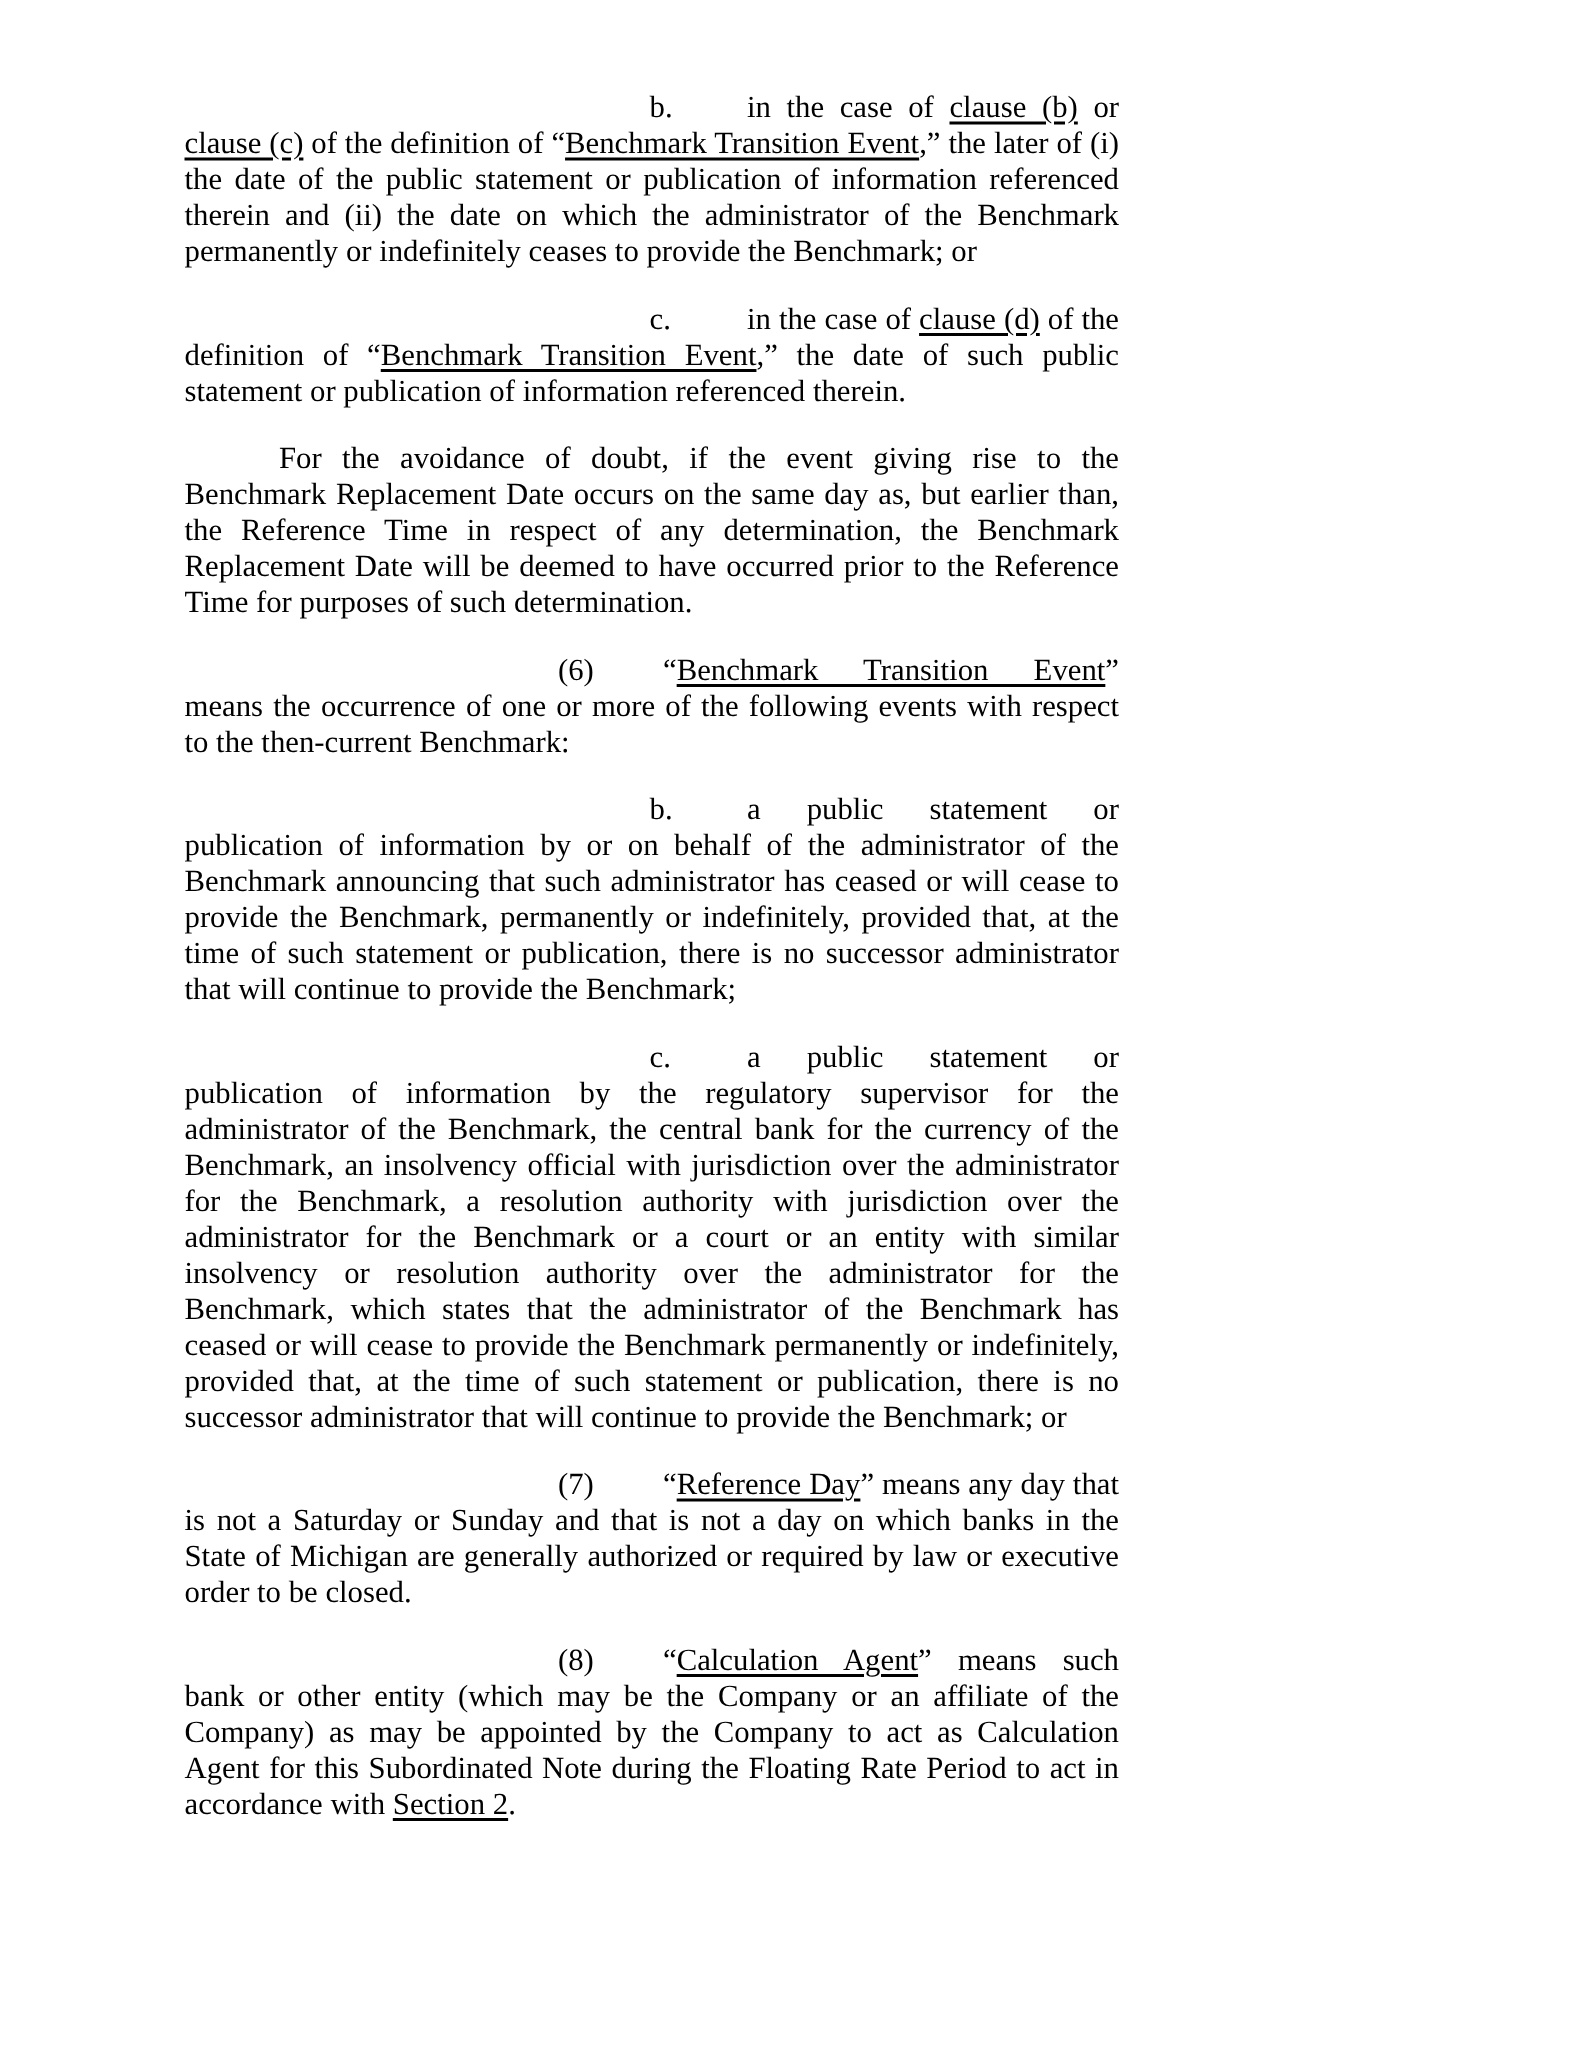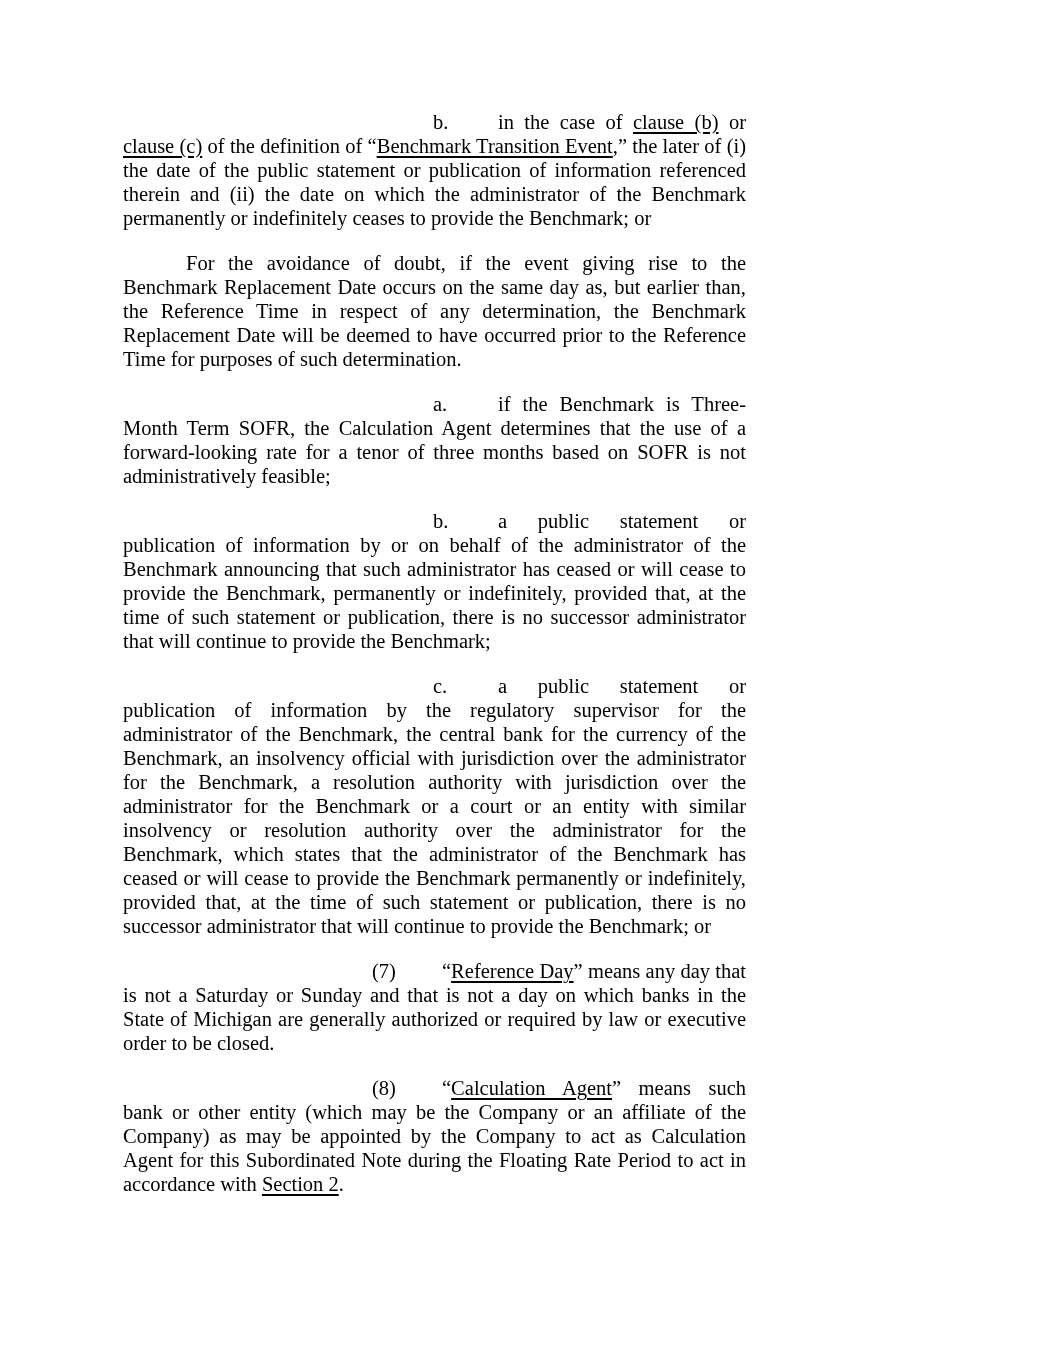--- a/index.html
+++ b/index.html
@@ -5,21 +5,21 @@
   html, body {
     margin: 0;
     padding: 0;
     background: #ffffff;
   }
   .page {
     position: relative;
     width: 870px;
     height: 1365px;
     box-sizing: border-box;
-    padding: 110px 124px 40px 123px;
+    padding: 60px 124px 40px 123px;
     background: #ffffff;
     overflow: hidden;
     font-family: "Liberation Serif", serif;
     color: #000000;
   }
   p.para {
     margin: 0 0 21px 0;
     font-size: 20.5px;
     line-height: 24px;
     text-align: justify;
@@ -34,19 +34,20 @@
   }
   .plabel-letter { width: 65px; }
   .plabel-number { width: 70px; }
   .u { text-decoration: underline; text-underline-offset: 3px; }
 </style>
 </head>
 <body>
 
 <div class="page">
     <p class="para para-letter"><span class="plabel plabel-letter">b.</span><span>in the case of </span><span class="u">clause (b)</span><span> or </span><span class="u">clause (c)</span><span> of the definition of “</span><span class="u">Benchmark Transition Event</span><span>,” the later of (i) the date of the public statement or publication of information referenced therein and (ii) the date on which the administrator of the Benchmark permanently or indefinitely ceases to provide the Benchmark; or</span></p>
+    <p class="para para-letter"><span class="plabel plabel-letter">c.</span><span>in the case of </span><span class="u">clause (d)</span><span> of the definition of “</span><span class="u">Benchmark Transition Event</span><span>,” the date of such public statement or publication of information referenced therein.</span></p>
     <p class="para para-body"><span>For the avoidance of doubt, if the event giving rise to the Benchmark Replacement Date occurs on the same day as, but earlier than, the Reference Time in respect of any determination, the Benchmark Replacement Date will be deemed to have occurred prior to the Reference Time for purposes of such determination.</span></p>
-    <p class="para para-letter"><span class="plabel plabel-letter">a.</span><span>if the Benchmark is Three-Month Term SOFR, the Calculation Agent determines that the use of a forward-looking rate for a tenor of three months based on SOFR is not administratively feasible;</span></p>
+    <p class="para para-number"><span class="plabel plabel-number">(6)</span><span>“</span><span class="u">Benchmark Transition Event</span><span>” means the occurrence of one or more of the following events with respect to the then-current Benchmark:</span></p>
     <p class="para para-letter"><span class="plabel plabel-letter">b.</span><span>a public statement or publication of information by or on behalf of the administrator of the Benchmark announcing that such administrator has ceased or will cease to provide the Benchmark, permanently or indefinitely, provided that, at the time of such statement or publication, there is no successor administrator that will continue to provide the Benchmark;</span></p>
     <p class="para para-letter"><span class="plabel plabel-letter">c.</span><span>a public statement or publication of information by the regulatory supervisor for the administrator of the Benchmark, the central bank for the currency of the Benchmark, an insolvency official with jurisdiction over the administrator for the Benchmark, a resolution authority with jurisdiction over the administrator for the Benchmark or a court or an entity with similar insolvency or resolution authority over the administrator for the Benchmark, which states that the administrator of the Benchmark has ceased or will cease to provide the Benchmark permanently or indefinitely, provided that, at the time of such statement or publication, there is no successor administrator that will continue to provide the Benchmark; or</span></p>
     <p class="para para-number"><span class="plabel plabel-number">(7)</span><span>“</span><span class="u">Reference Day</span><span>” means any day that is not a Saturday or Sunday and that is not a day on which banks in the State of Michigan are generally authorized or required by law or executive order to be closed.</span></p>
     <p class="para para-number"><span class="plabel plabel-number">(8)</span><span>“</span><span class="u">Calculation Agent</span><span>” means such bank or other entity (which may be the Company or an affiliate of the Company) as may be appointed by the Company to act as Calculation Agent for this Subordinated Note during the Floating Rate Period to act in accordance with </span><span class="u">Section 2</span><span>.</span></p>
   </div>
 
 </body></html>

